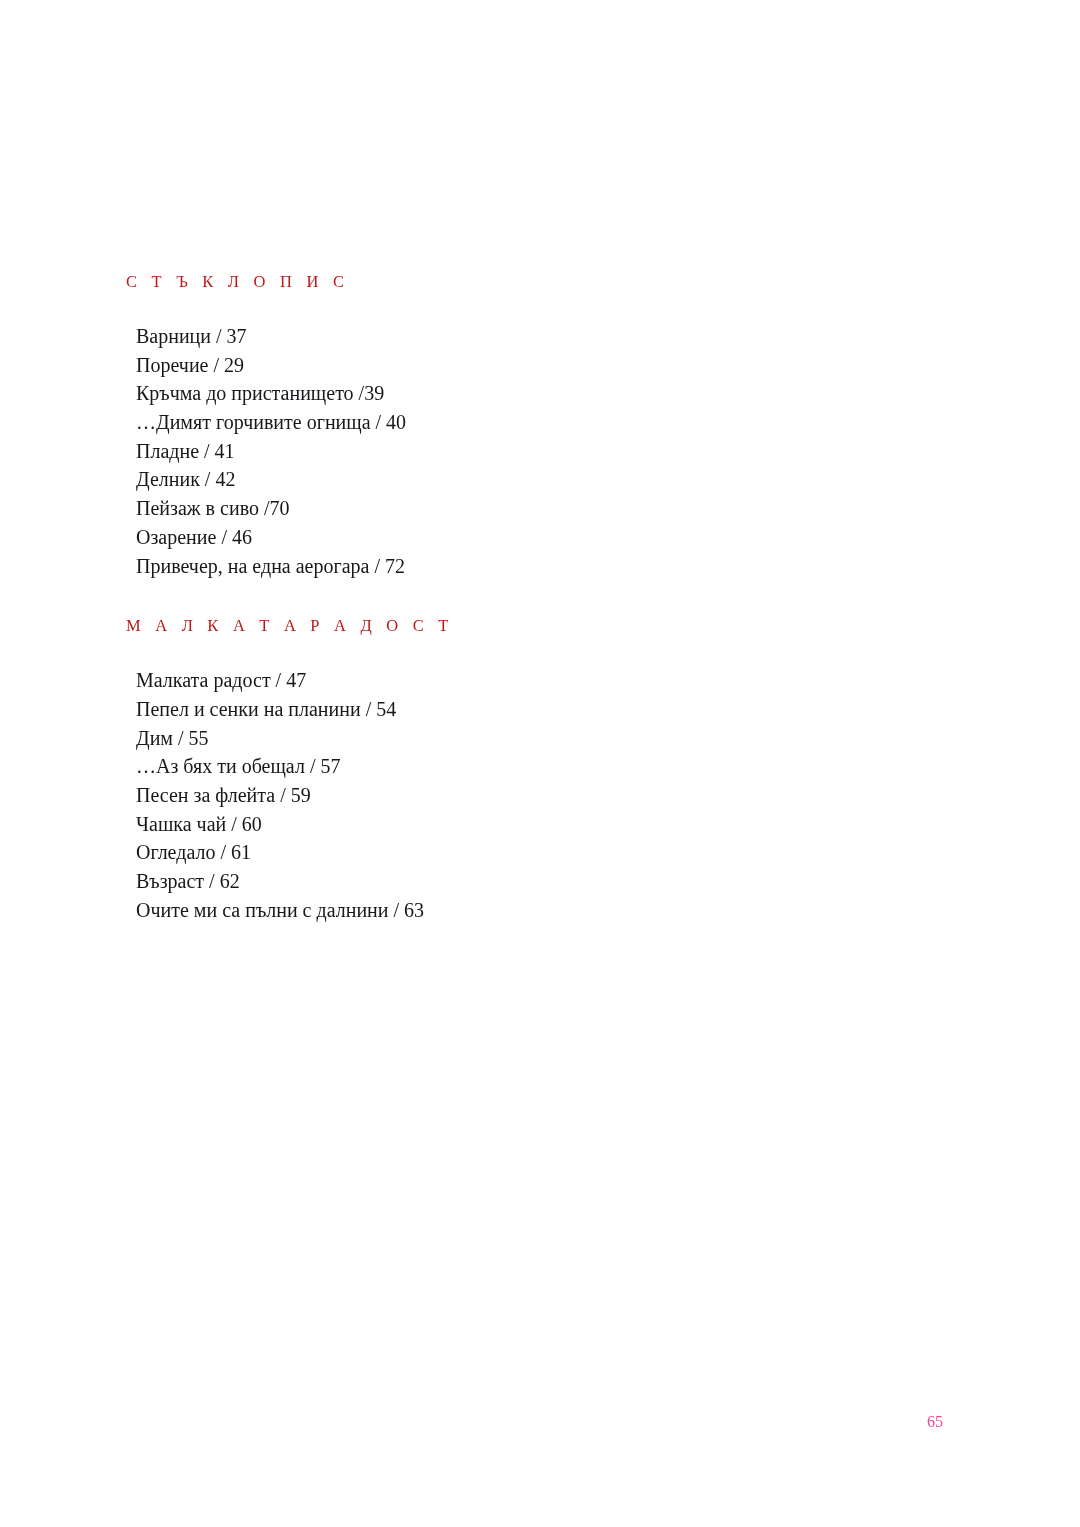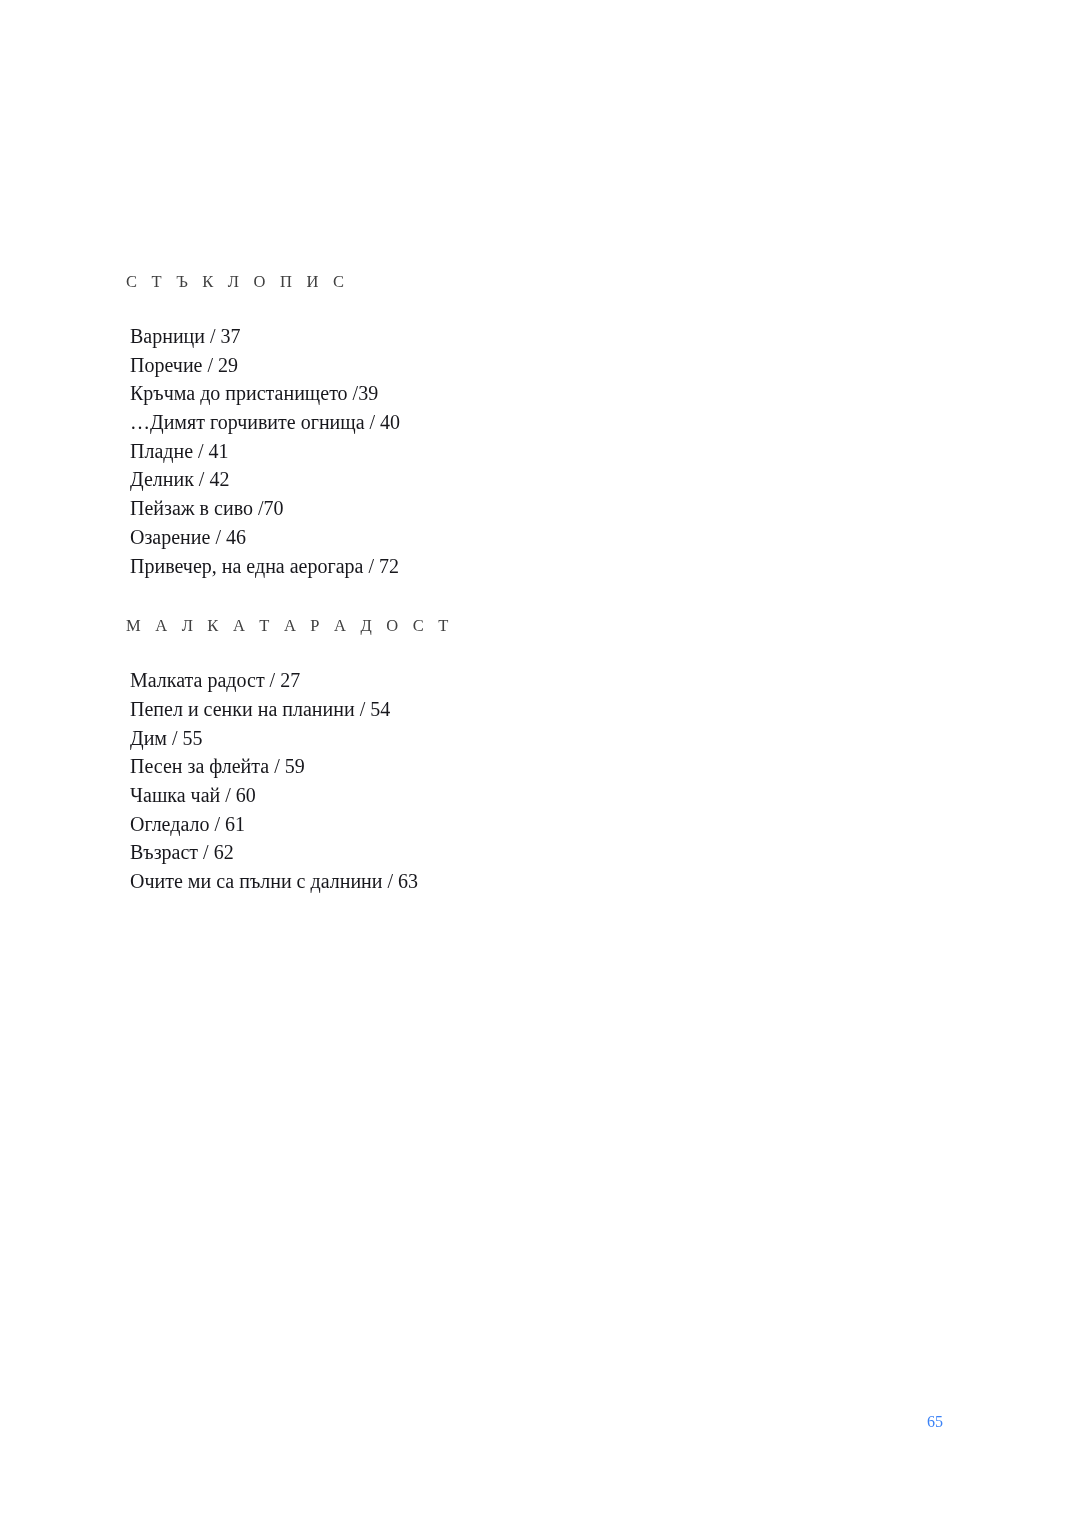--- a/index.html
+++ b/index.html
@@ -30,41 +30,41 @@
   }
   .section {
     margin-bottom: 36px;
   }
   .section:last-child {
     margin-bottom: 0;
   }
   .section-title {
     font-size: 16.5px;
     letter-spacing: 5.2px;
-    color: #404040;
+    color: #b91c1c;
     margin-bottom: 30px;
     white-space: nowrap;
   }
   .toc-list {
     list-style: none;
-    margin: 4px;
+    margin: 10px;
     padding: 0;
   }
   .toc-item {
     font-size: 20px;
     line-height: 1.435;
     color: #17171c;
     white-space: nowrap;
   }
   .page-number {
     position: absolute;
     left: 927px;
     top: 1413px;
     font-size: 16px;
-    color: #3b82f6;
+    color: #ec4899;
     font-family: "Liberation Serif", serif;
   }
 </style>
 </head>
 <body>
 
 <div class="page">
 
   <div class="content">
 
@@ -79,23 +79,24 @@
         <li class="toc-item">Делник / 42</li>
         <li class="toc-item">Пейзаж в сиво /70</li>
         <li class="toc-item">Озарение / 46</li>
         <li class="toc-item">Привечер, на една аерогара / 72</li>
       </ul>
     </div>
 
     <div class="section">
       <div class="section-title">М А Л К А Т А   Р А Д О С Т</div>
       <ul class="toc-list">
-        <li class="toc-item">Малката радост / 27</li>
+        <li class="toc-item">Малката радост / 47</li>
         <li class="toc-item">Пепел и сенки на планини / 54</li>
         <li class="toc-item">Дим / 55</li>
+        <li class="toc-item">…Аз бях ти обещал / 57</li>
         <li class="toc-item">Песен за флейта / 59</li>
         <li class="toc-item">Чашка чай / 60</li>
         <li class="toc-item">Огледало / 61</li>
         <li class="toc-item">Възраст / 62</li>
         <li class="toc-item">Очите ми са пълни с далнини / 63</li>
       </ul>
     </div>
 
   </div>
 

